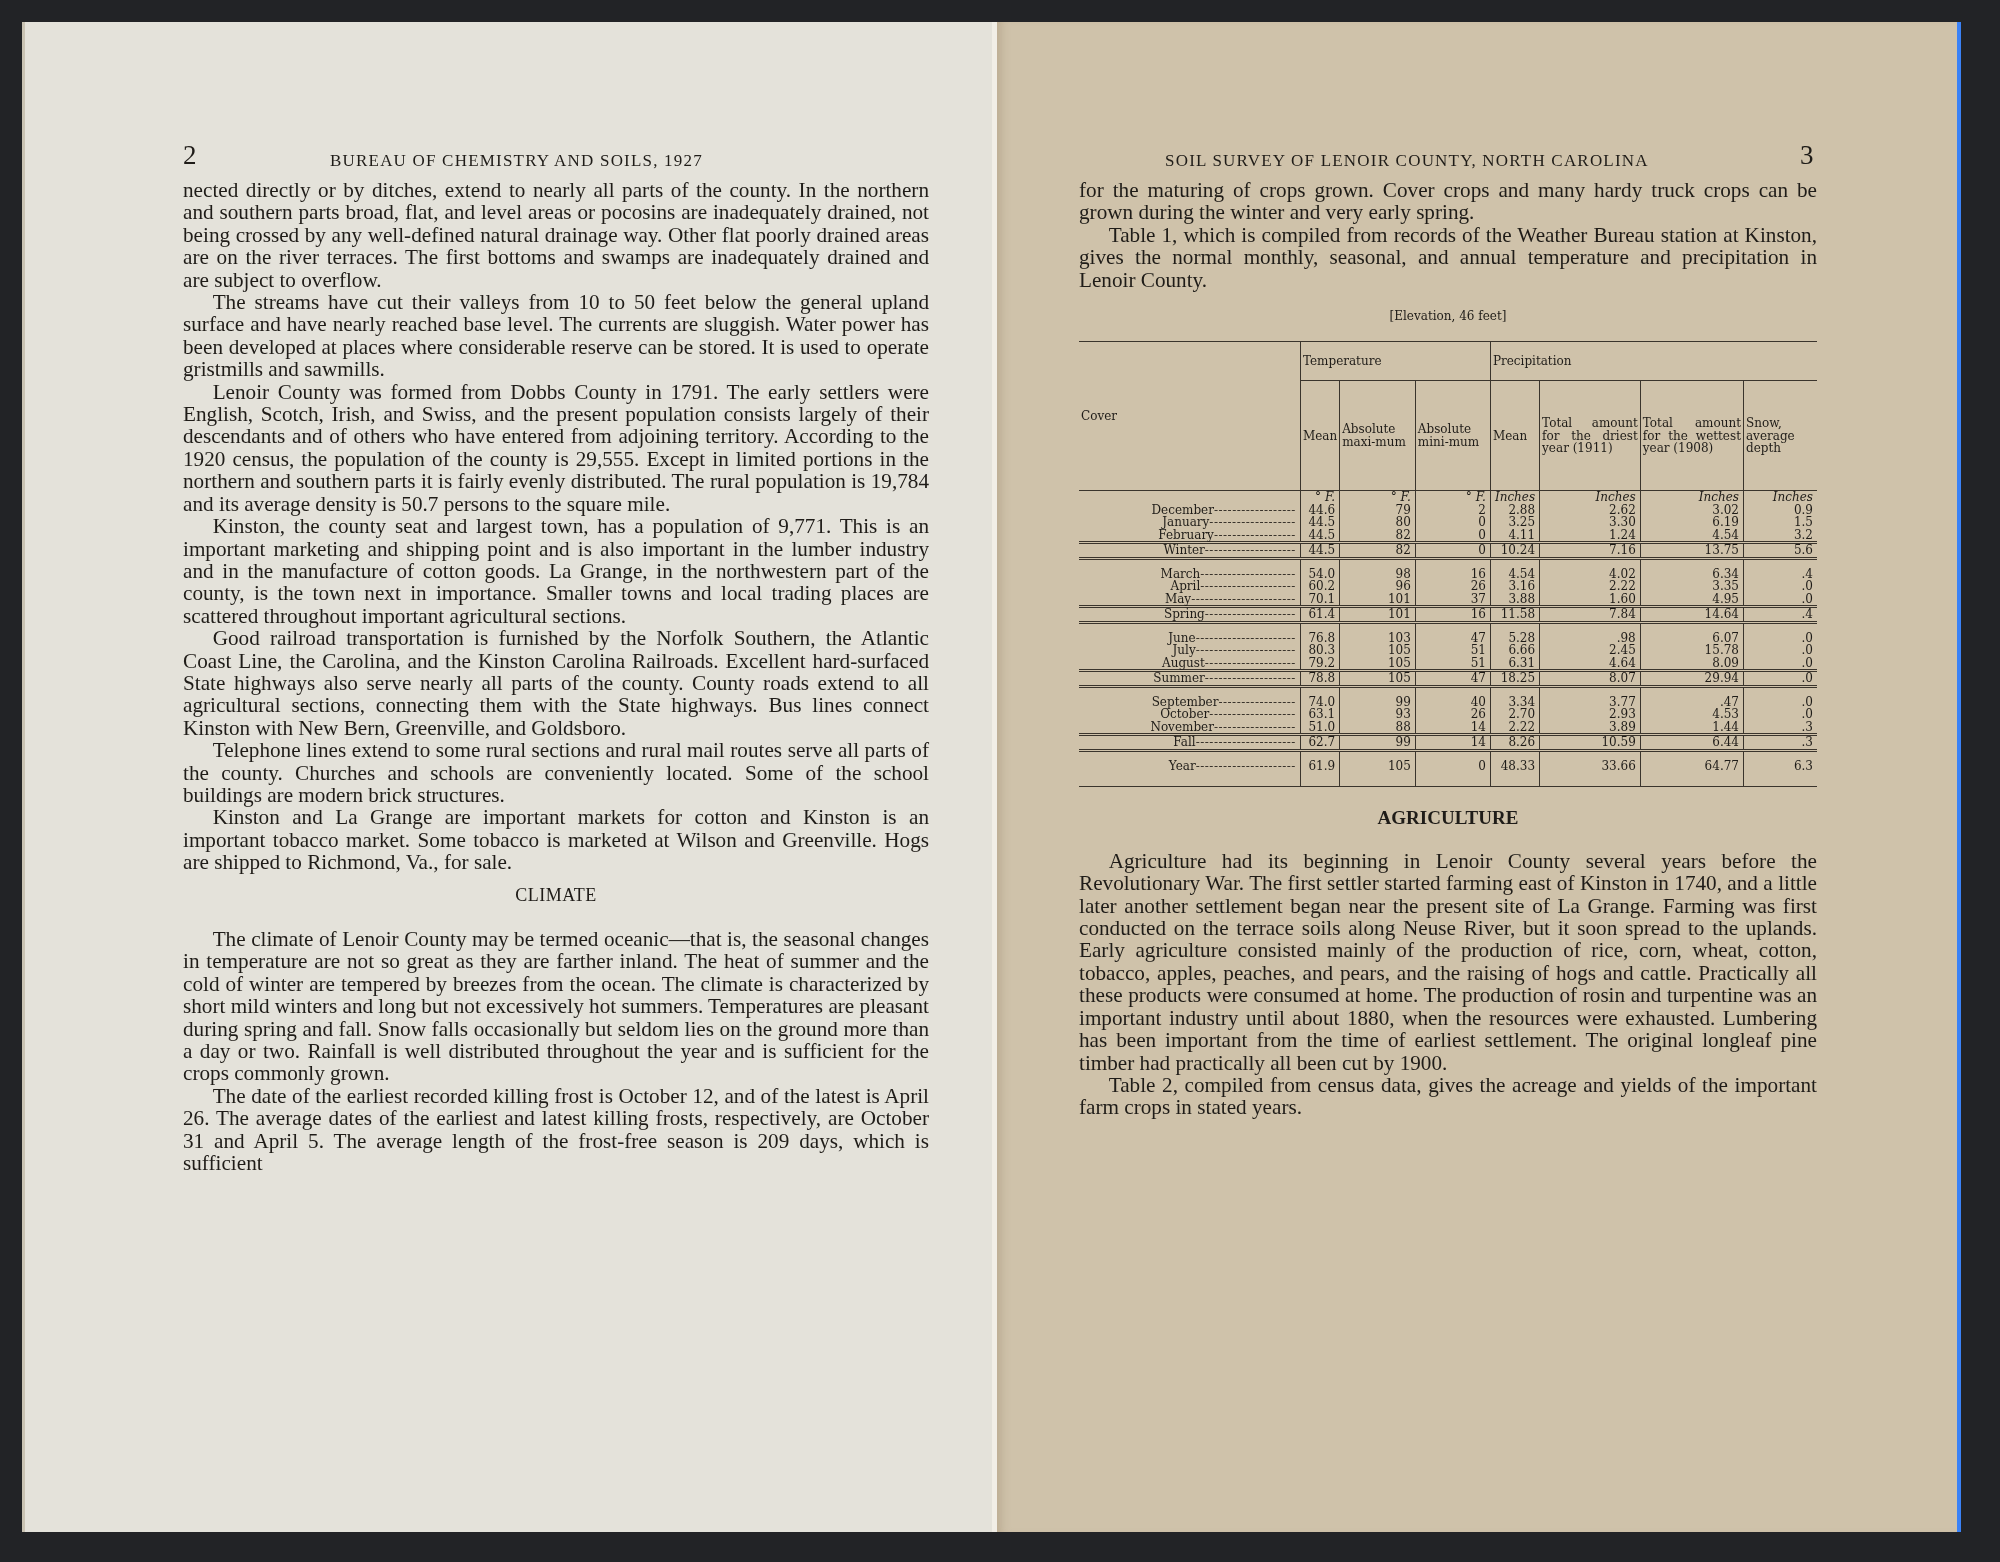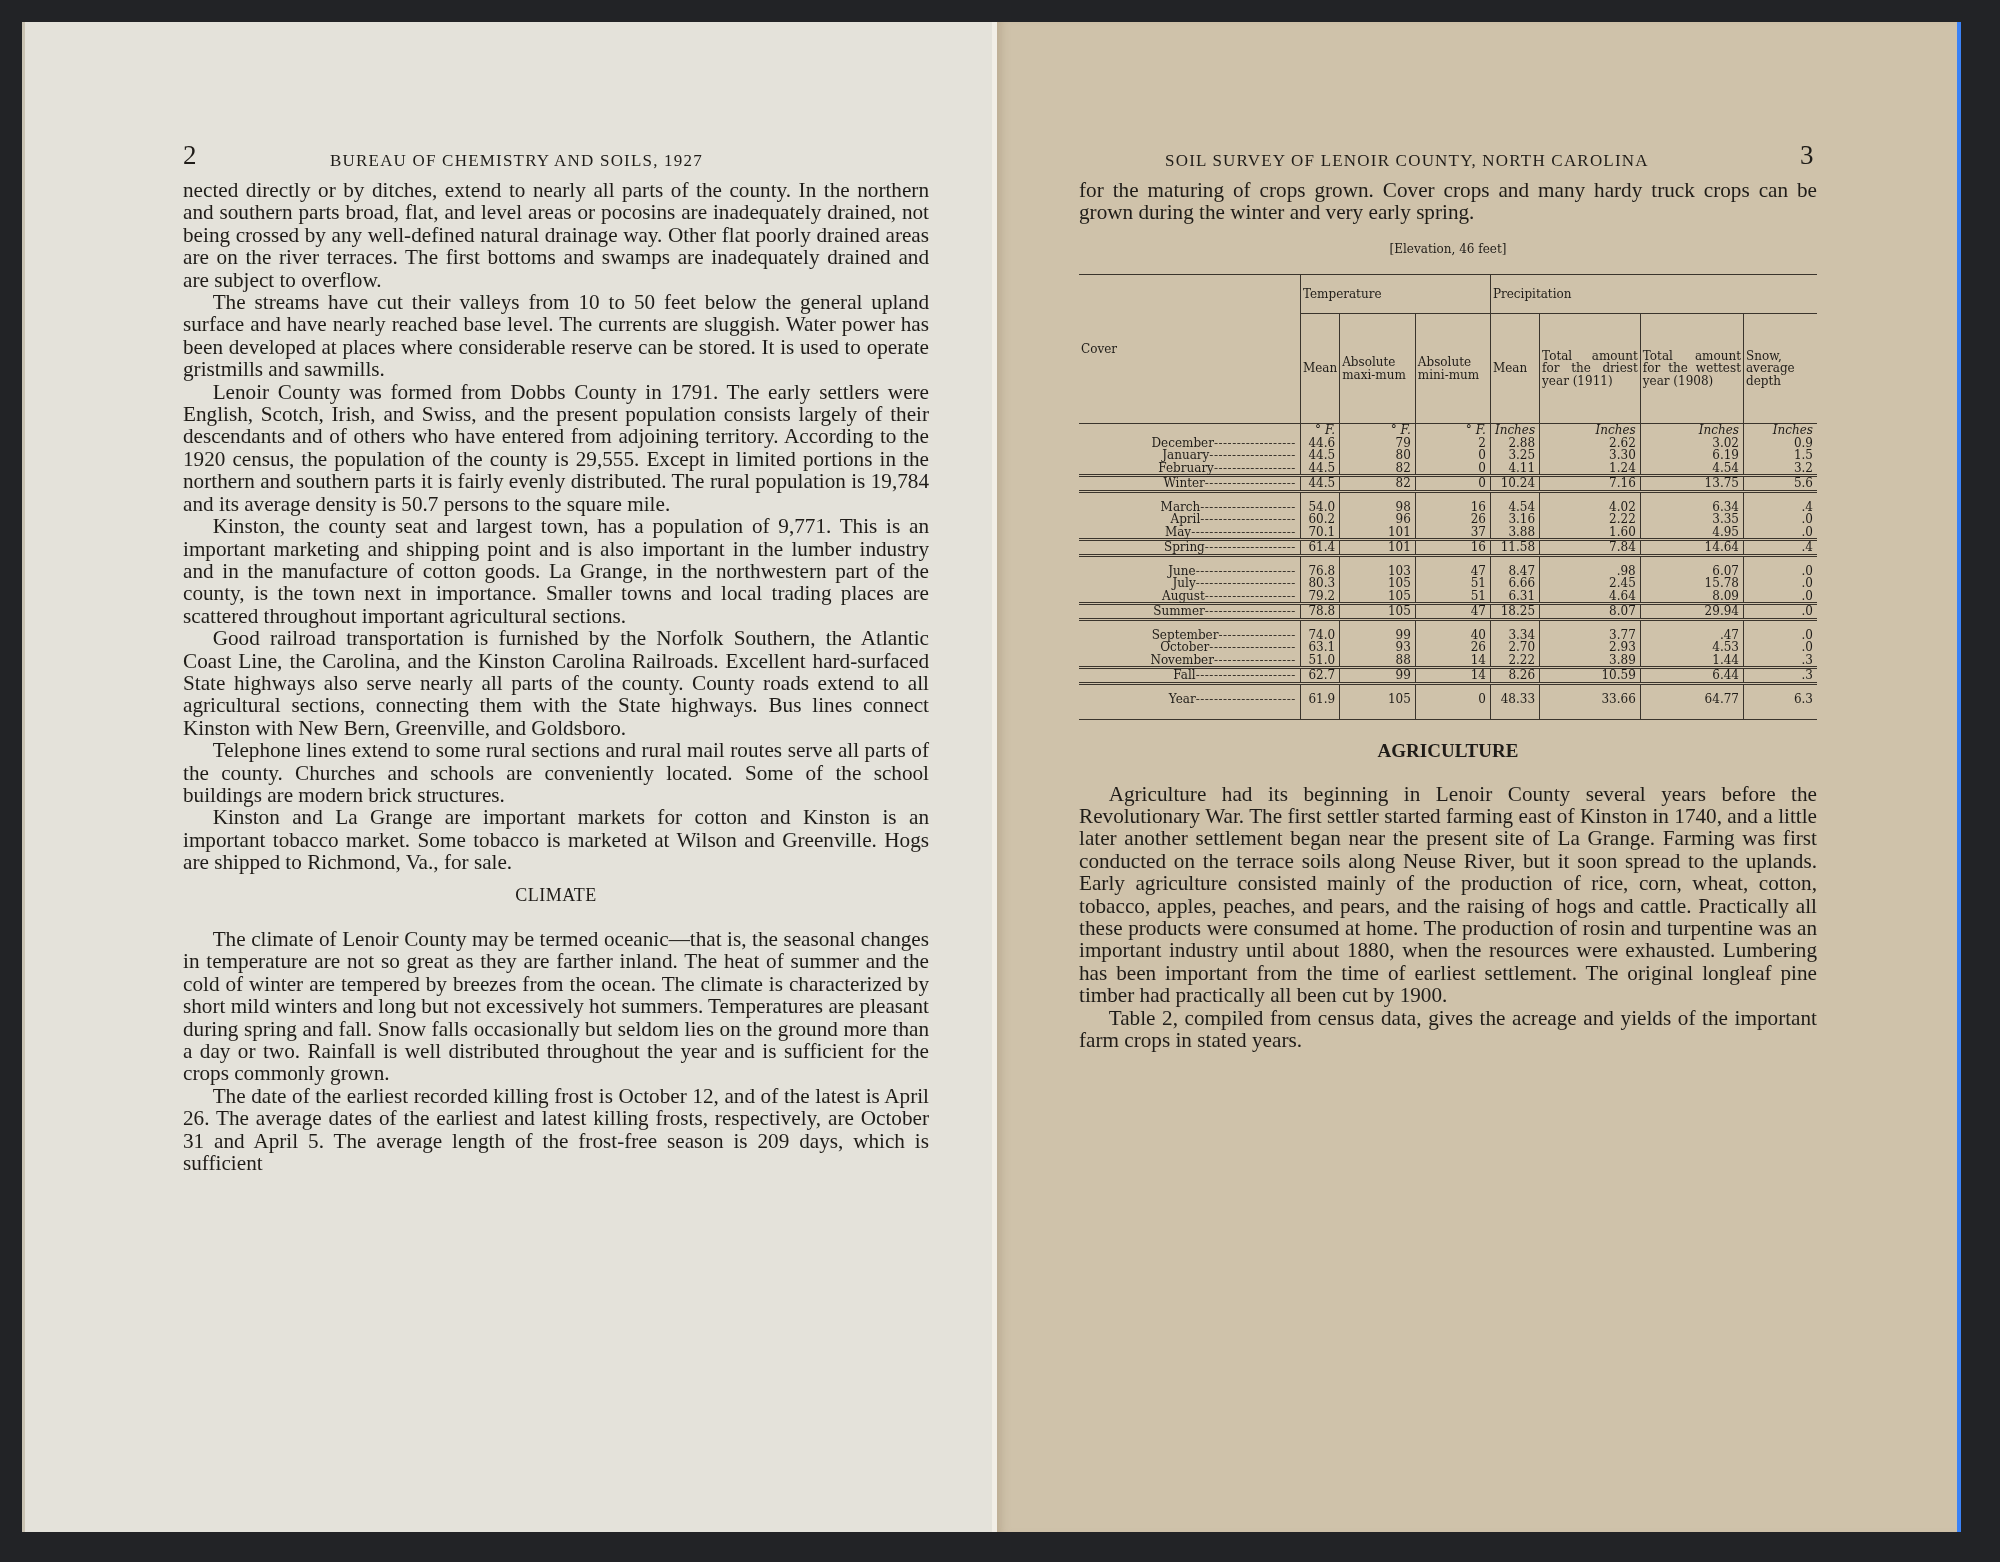--- a/index.html
+++ b/index.html
@@ -84,20 +84,21 @@
 </div>
 
 <div class="spine"></div>
 
 <div class="page" id="right-page">
   <div class="running-head" style="left:168px;">SOIL SURVEY OF LENOIR COUNTY, NORTH CAROLINA</div>
   <div class="folio" style="left:803px;">3</div>
   <div class="col" style="left:82px; top:157px; width:738px;">
     <div id="right-paras-a">
         <p class="cont">for the maturing of crops grown. Cover crops and many hardy truck crops can be grown during the winter and very early spring.</p>
+        <p>Table 1, which is compiled from records of the Weather Bureau station at Kinston, gives the normal monthly, seasonal, and annual temperature and precipitation in Lenoir County.</p>
       </div>
 
     <div class="elevation">[Elevation, 46 feet]</div>
 
     <table class="climate">
       <thead>
         <tr class="bt">
           <th rowspan="2" class="bb" style="width:30%;">Cover</th>
           <th colspan="3" class="bl bb" style="height:30px;">Temperature</th>
           <th colspan="4" class="bl bb">Precipitation</th>
@@ -201,21 +202,21 @@
             <td class="bl">11.58</td>
             <td class="bl">7.84</td>
             <td class="bl">14.64</td>
             <td class="bl">.4</td>
           </tr>
           <tr class="dbl">
             <td class="month" style="padding-top: 8px;"><span>June</span><span class="leader">----------------------</span></td>
             <td class="bl" style="padding-top: 8px;">76.8</td>
             <td class="bl" style="padding-top: 8px;">103</td>
             <td class="bl" style="padding-top: 8px;">47</td>
-            <td class="bl" style="padding-top: 8px;">8.47</td>
+            <td class="bl" style="padding-top: 8px;">5.28</td>
             <td class="bl" style="padding-top: 8px;">.98</td>
             <td class="bl" style="padding-top: 8px;">6.07</td>
             <td class="bl" style="padding-top: 8px;">.0</td>
           </tr>
           <tr>
             <td class="month"><span>July</span><span class="leader">----------------------</span></td>
             <td class="bl">80.3</td>
             <td class="bl">105</td>
             <td class="bl">51</td>
             <td class="bl">6.66</td>

